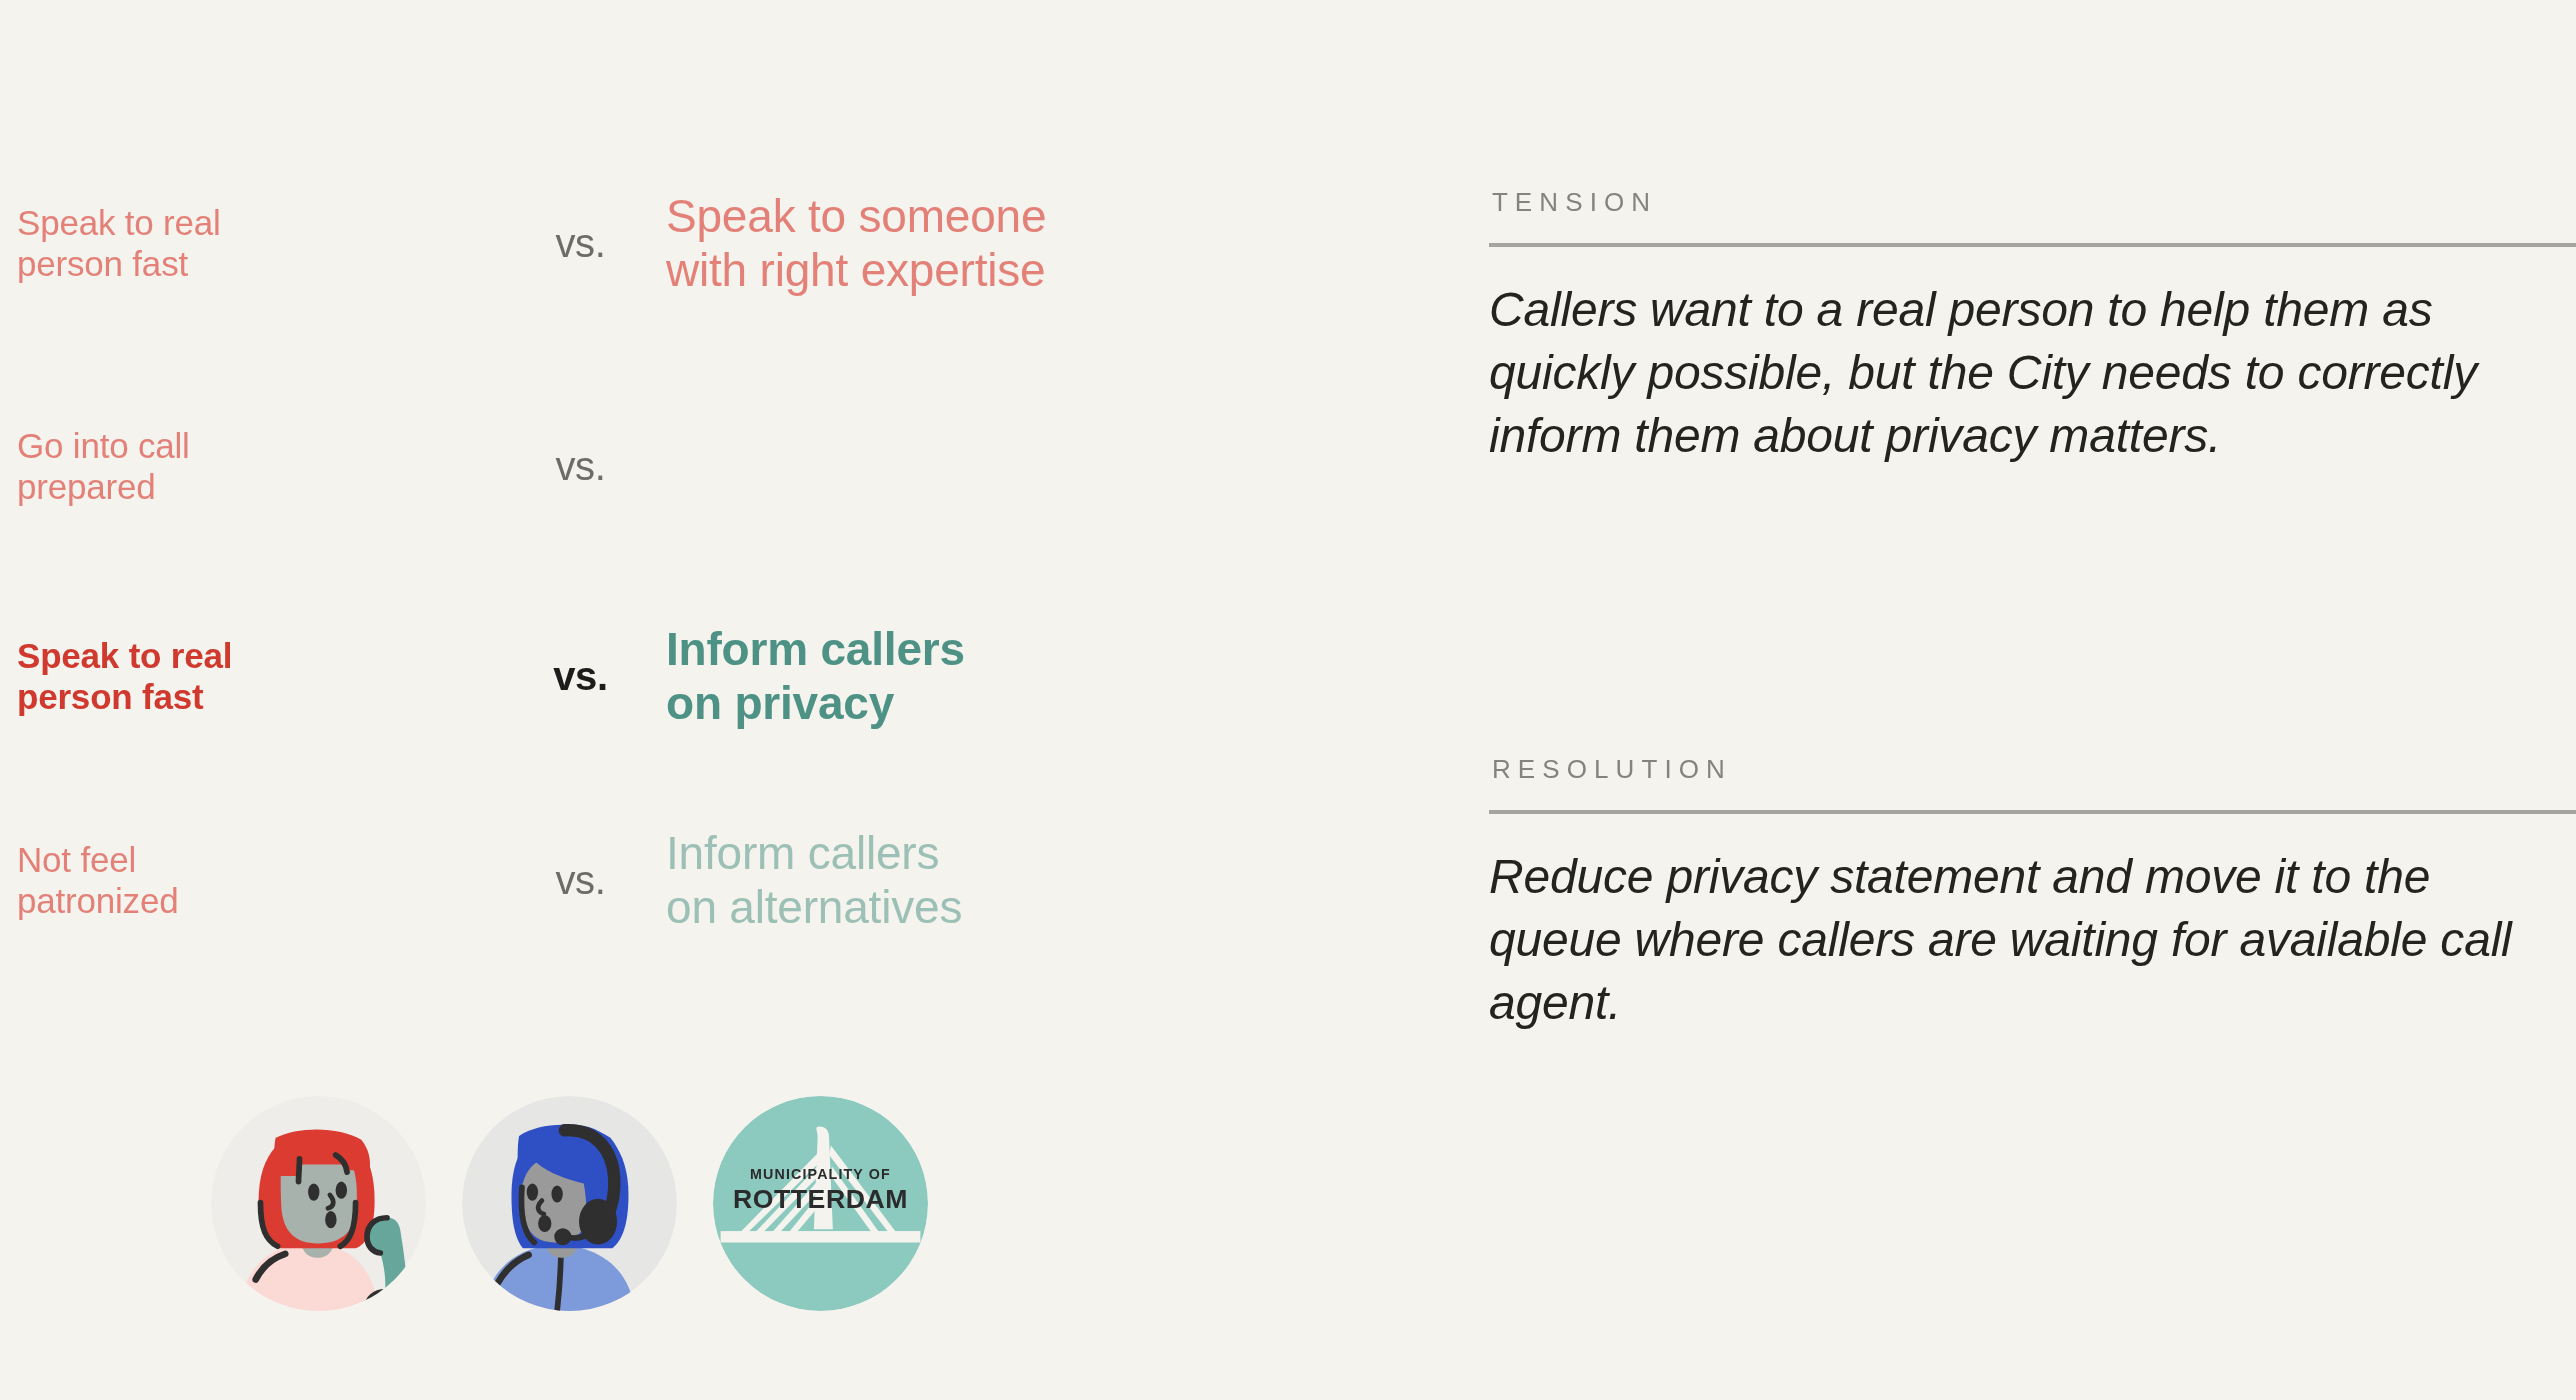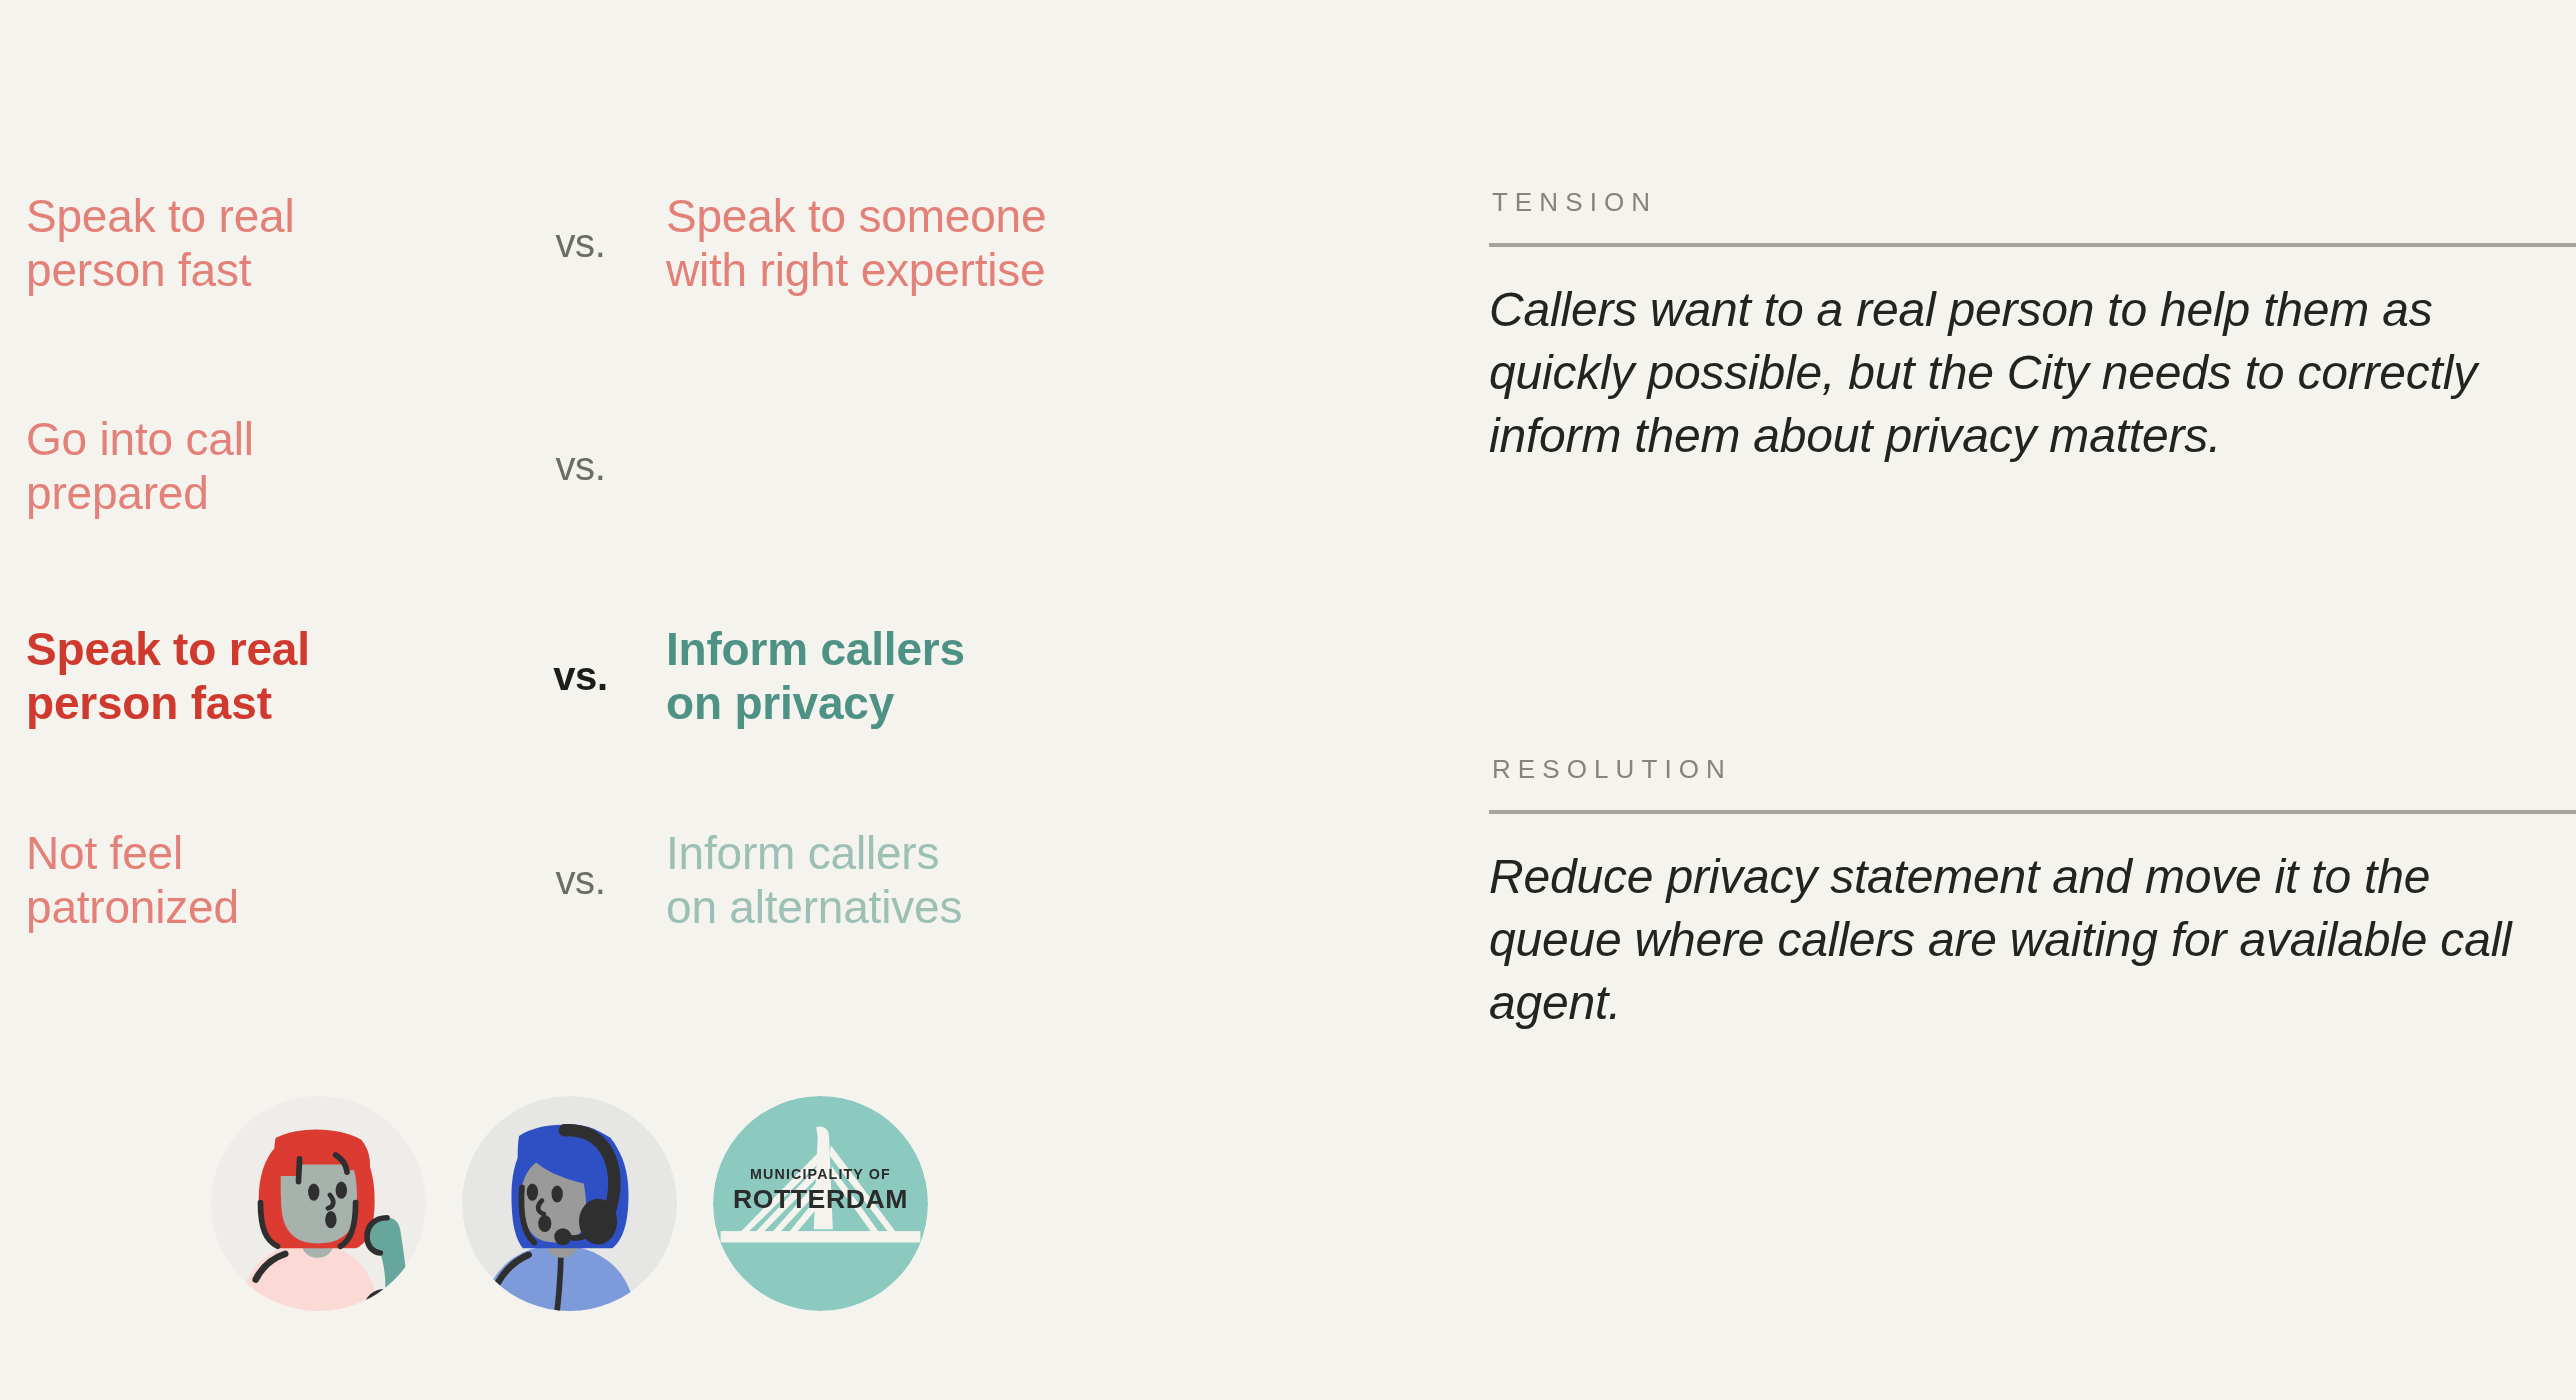--- a/index.html
+++ b/index.html
@@ -33,23 +33,23 @@
   .pair-row {
     position: absolute;
     left: 0;
     width: 1408px;
     display: flex;
     align-items: center;
   }
 
   .pair-left {
     width: 495px;
-    padding-left: 26px;
+    padding-left: 17px;
     box-sizing: border-box;
-    font-size: 46px;
+    font-size: 35px;
     line-height: 1.18;
     letter-spacing: -0.2px;
     white-space: pre-line;
   }
 
   .pair-vs {
     width: 171px;
     text-align: center;
     font-size: 40px;
     color: #6d6d68;

